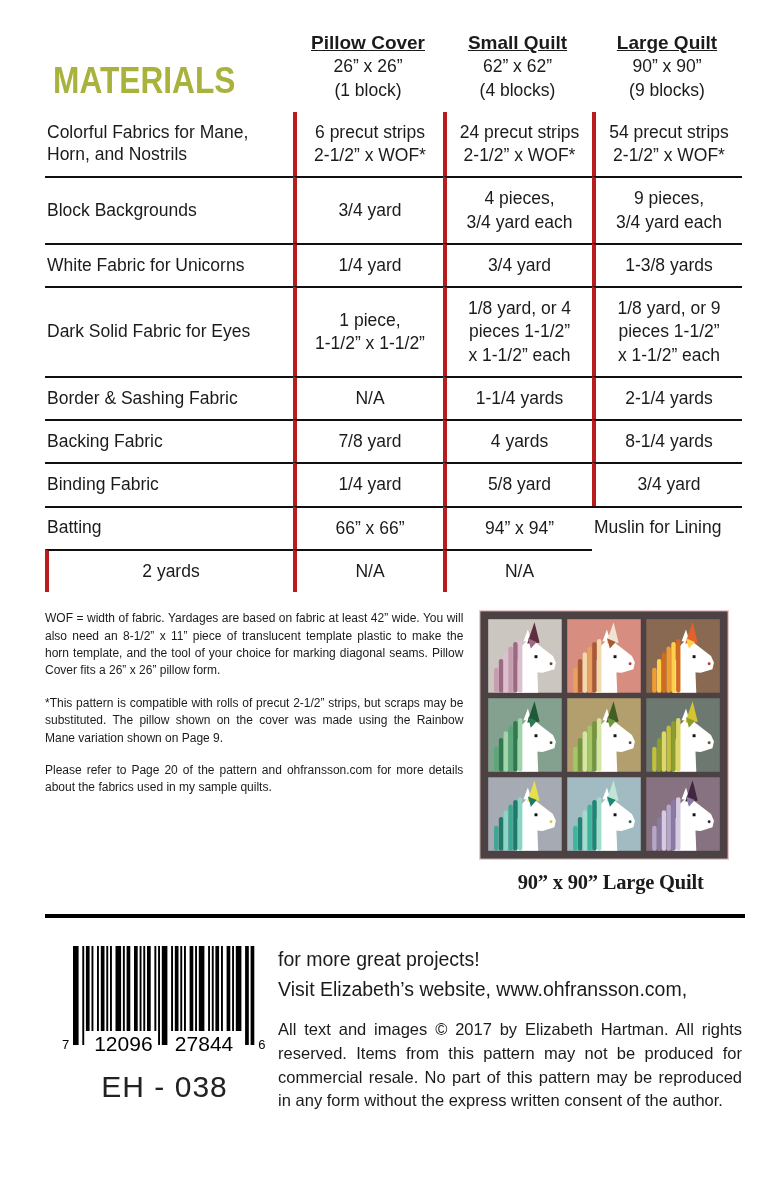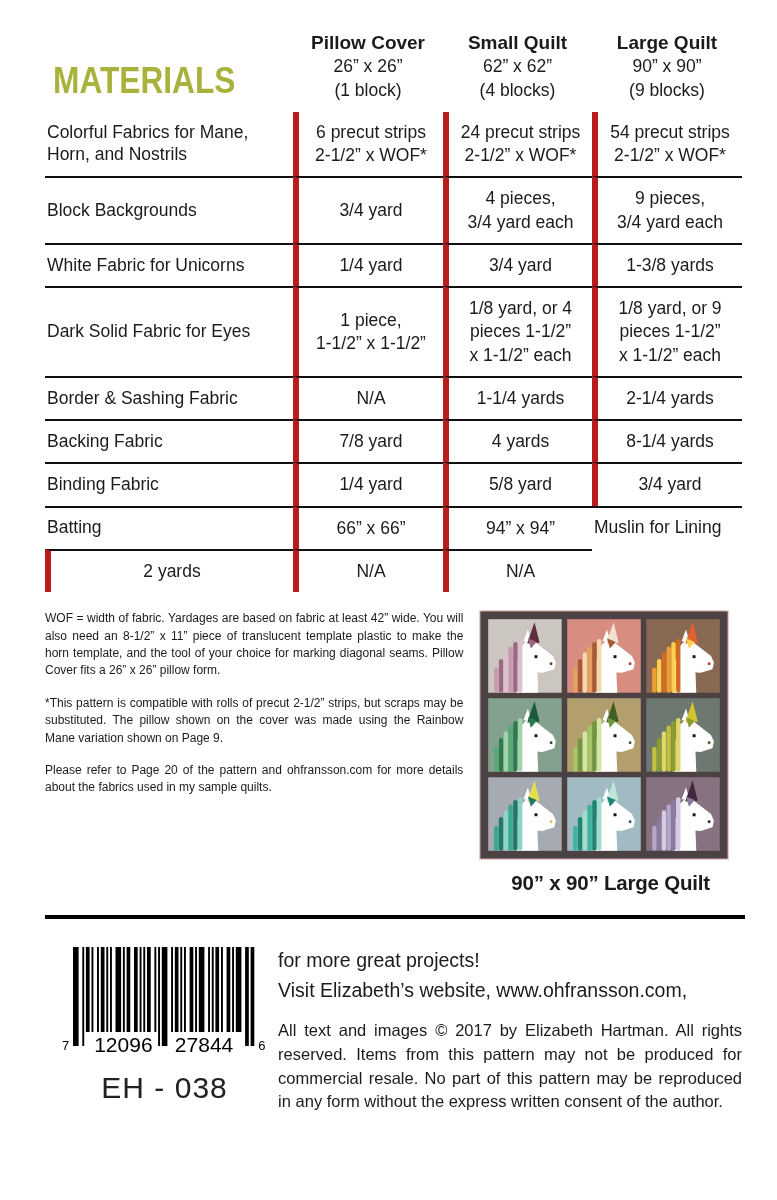--- a/index.html
+++ b/index.html
@@ -11,38 +11,38 @@
 
   
   .mtable{display:grid;grid-template-columns:248px 150px 149px 150px;}
   .cell{box-sizing:border-box;}
   .title-cell{display:flex;align-items:flex-end;padding:0 0 10px 8px;}
   .page-title{
     font-size:36px;font-weight:700;color:#a8b23c;letter-spacing:0px;
     transform:scaleX(.88);transform-origin:left center;white-space:nowrap;
   }
   .hcell{text-align:center;padding:4px 2px 10px 2px;line-height:1.33;}
-  .hname{font-weight:700;font-size:19px;}
+  .hname{font-weight:700;font-size:19px;text-decoration:underline;}
   .hsub{font-size:17.5px;}
   .lcell{
     font-weight:400;font-size:17.5px;line-height:1.25;
     display:flex;align-items:center;padding:9px 10px 9px 2px;
   }
   .vcell{
     font-size:17.5px;line-height:1.33;text-align:center;white-space:pre-line;
     display:flex;align-items:center;justify-content:center;padding:9px 4px;
-    border-left:6px solid #b91c1c;
+    border-left:4px solid #b91c1c;
   }
   .rt{border-top:2px solid #101010;}
 
   
   .content-row{display:flex;margin-top:18px;}
   .notes{width:438px;}
   .notes p{margin:0 0 15px 0;font-size:12px;line-height:1.45;text-align:justify;}
-  .quilt-col{margin-left:16px;width:275px;}
+  .quilt-col{margin-left:16px;width:275px;font-family:Liberation Serif, serif;}
   .quilt-caption{font-weight:700;font-size:20.5px;text-align:center;margin-top:7px;letter-spacing:-0.2px;}
 
   
   .big-rule{border:none;border-top:4px solid #000;width:700px;margin:20px 0 0 0;}
   .footer{display:flex;margin-top:24px;}
   .barcode-col{width:222px;margin-left:10px;text-align:center;}
   .product-code{font-size:30px;color:#222;margin-top:0;letter-spacing:1px;}
   .footer-text{margin-left:4px;width:470px;}
   .website{font-size:19.5px;line-height:1.55;margin:2px 0 13px 0;}
   .copyright{font-size:16.5px;line-height:1.45;text-align:justify;}

